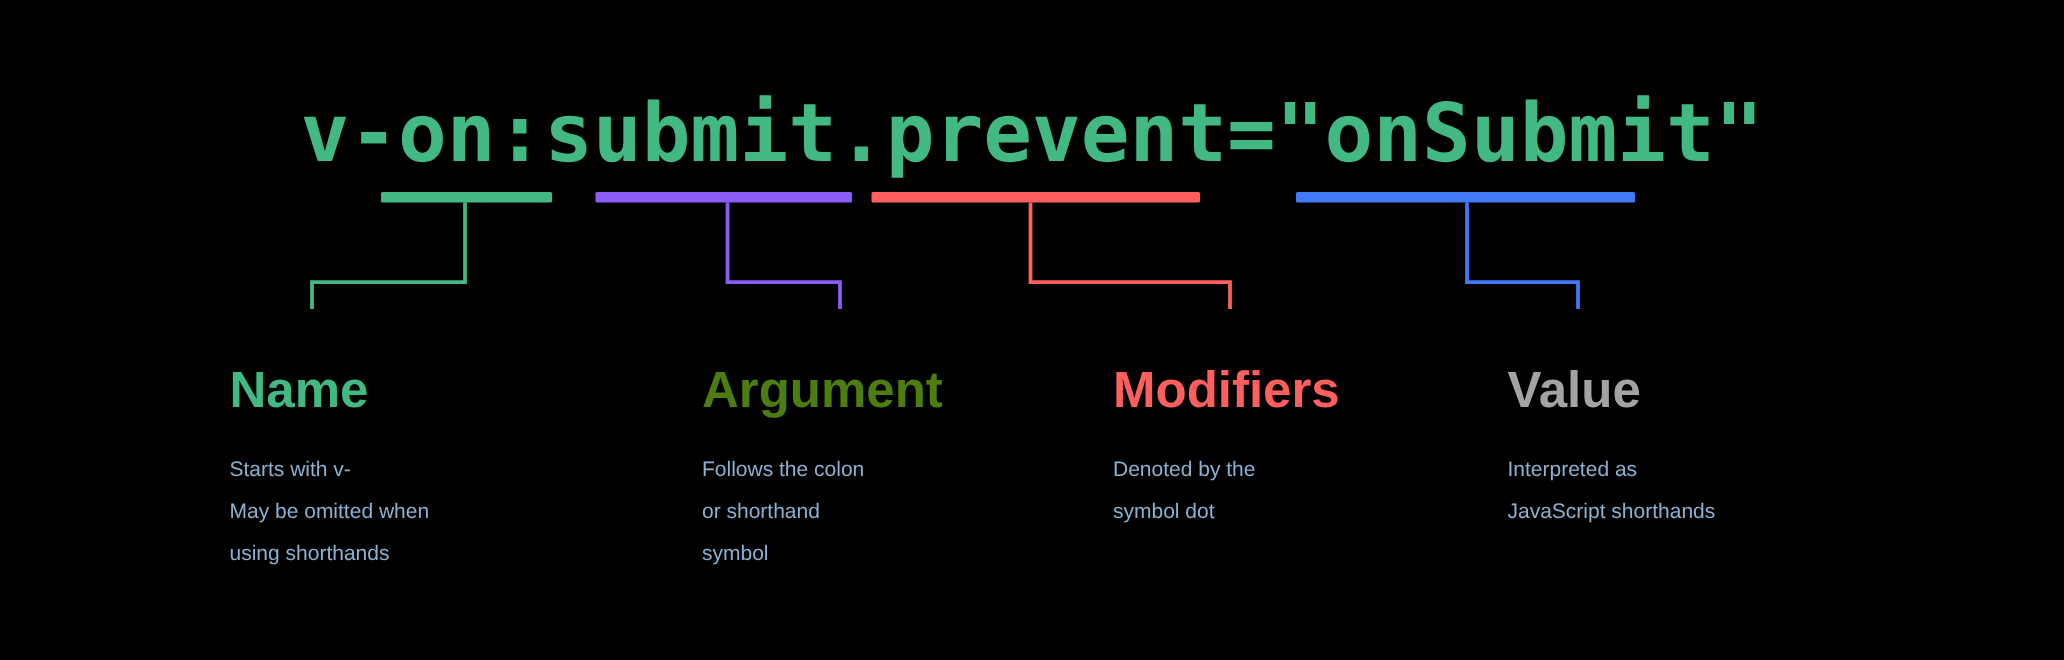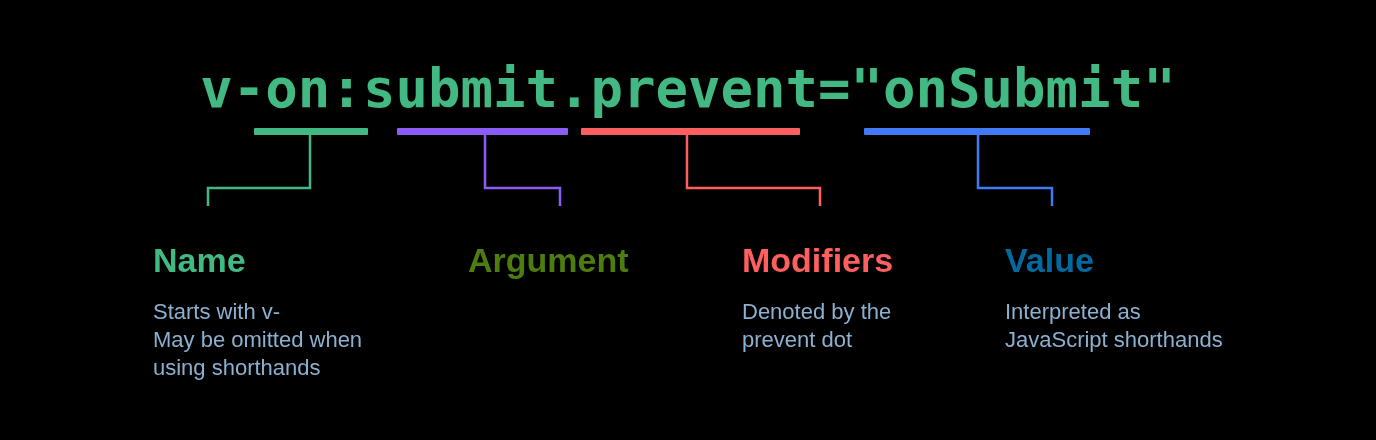--- a/index.html
+++ b/index.html
@@ -59,21 +59,21 @@
     font-family: "Liberation Sans", sans-serif;
     font-weight: 700;
     font-size: 34px;
     line-height: 40px;
     margin: 0 0 18px 0;
     white-space: nowrap;
   }
   .col-desc {
     font-family: "Liberation Sans", sans-serif;
     font-weight: 400;
-    font-size: 22px;
+    font-size: 14px;
     line-height: 28px;
     color: #8bb0d0;
     white-space: pre-line;
     margin: 0;
   }
 </style>
 </head>
 <body>
 
 <div id="canvas">
@@ -96,26 +96,29 @@
 
   <div id="columns">
       <div class="col" style="left: 153px;">
         <div class="col-title" style="color: rgb(66, 184, 131);">Name</div>
         <div class="col-desc" style="color: rgb(139, 176, 208);">Starts with v-
 May be omitted when
 using shorthands</div>
       </div>
       <div class="col" style="left: 468px;">
         <div class="col-title" style="color: #4d7c0f;">Argument</div>
+        <div class="col-desc" style="color: rgb(139, 176, 208);">Follows the colon
+or shorthand
+symbol</div>
       </div>
       <div class="col" style="left: 742px;">
         <div class="col-title" style="color: rgb(255, 95, 95);">Modifiers</div>
         <div class="col-desc" style="color: rgb(139, 176, 208);">Denoted by the
-prevent dot</div>
+symbol dot</div>
       </div>
       <div class="col" style="left: 1005px;">
-        <div class="col-title" style="color: #0369a1;">Value</div>
+        <div class="col-title" style="color: #a3a3a3;">Value</div>
         <div class="col-desc" style="color: rgb(139, 176, 208);">Interpreted as
 JavaScript shorthands</div>
       </div>
     </div>
 
 </div>
 
 </body></html>

